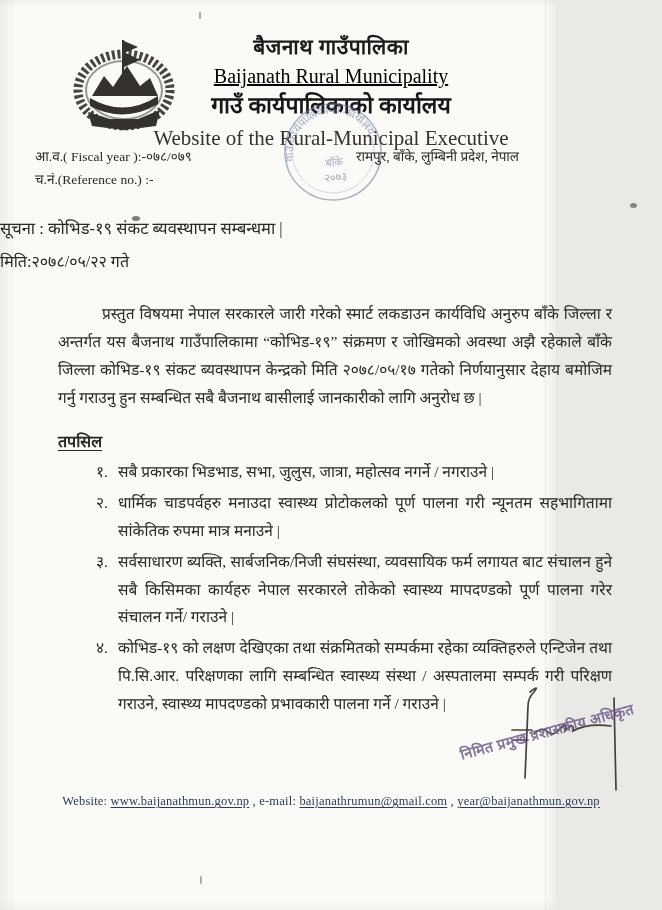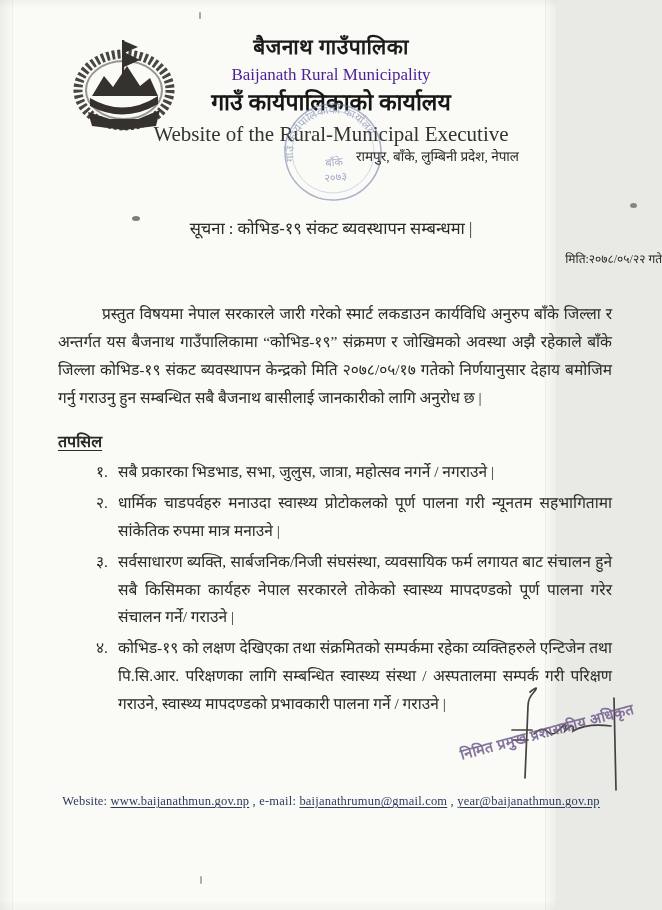--- a/index.html
+++ b/index.html
@@ -22,30 +22,30 @@
     content:"";position:absolute;inset:0;pointer-events:none;
     background:
       linear-gradient(90deg, rgba(0,0,0,0.05) 0px, rgba(0,0,0,0) 14px),
       linear-gradient(270deg, rgba(0,0,0,0.05) 0px, rgba(0,0,0,0) 12px),
       linear-gradient(180deg, rgba(0,0,0,0.04) 0px, rgba(0,0,0,0) 8px),
       linear-gradient(0deg, rgba(0,0,0,0.03) 0px, rgba(0,0,0,0) 10px);
   }
   .dev{font-family:"Liberation Serif","DejaVu Sans",serif;}
   .header{position:absolute;left:0;top:34px;width:662px;text-align:center;line-height:1.25;}
   .h-np1{font-size:21px;font-weight:700;color:#1d1b19;letter-spacing:0.5px;}
-  .h-en1{font-size:17px;color:#4c1d95;margin-top:4px;}
+  .h-en1{font-size:20px;color:#000000;margin-top:4px;text-decoration:underline;}
   .h-np2{font-size:23px;font-weight:700;color:#191715;margin-top:3px;}
   .h-en2{font-size:21px;color:#35322f;margin-top:4px;}
   .emblem{position:absolute;left:70px;top:34px;width:108px;height:102px;}
   .inforow{position:absolute;top:146px;left:35px;right:37px;font-size:13.5px;color:#2a2824;}
   .info-left{float:left;text-align:left;line-height:1.7;}
   .info-right{float:right;text-align:right;line-height:1.65;}
   .seal{position:absolute;left:281px;top:100px;width:104px;height:104px;opacity:0.55;transform:rotate(-6deg);}
-  .subject{position:absolute;left:0;top:216px;width:662px;text-align:center;font-size:16.5px;color:#2b2925;}
-  .dateline{position:absolute;left:0;top:250px;width:662px;text-align:right;font-size:12px;color:#2b2925;font-family:Liberation Serif, serif;}
+  .subject{position:absolute;left:0;top:216px;width:662px;text-align:left;font-size:16.5px;color:#2b2925;}
+  .dateline{position:absolute;left:0;top:250px;width:662px;text-align:left;font-size:16px;color:#2b2925;font-family:Liberation Serif, serif;}
   .bodytext{
     position:absolute;left:58px;top:284px;width:554px;
     font-size:15.5px;line-height:1.82;text-align:justify;color:#2c2a26;
     text-indent:44px;
   }
   .tapasil{position:absolute;left:58px;top:430px;font-size:16px;font-weight:600;color:#2b2925;text-decoration:underline;text-underline-offset:3px;text-align:right;}
   .list{position:absolute;left:96px;top:458px;width:516px;font-size:15.5px;color:#2c2a26;line-height:1.8;}
   .list .item{display:flex;margin-bottom:3px;}
   .list .num{width:22px;flex:0 0 22px;}
   .list .txt{flex:1;text-align:justify;}
@@ -103,20 +103,24 @@
     <circle cx="52" cy="52" r="48" fill="none" stroke="#6b7ba3" stroke-width="1.6"></circle>
     <circle cx="52" cy="52" r="41" fill="none" stroke="#6b7ba3" stroke-width="0.8" opacity="0.6"></circle>
     <text font-size="11" fill="#5d6f9b" class="dev">
       <textPath href="#arcTop" startOffset="6%">गाउँ कार्यपालिकाको कार्यालय</textPath>
     </text>
     <text x="52" y="66" text-anchor="middle" font-size="11" fill="#5d6f9b" class="dev">बाँके</text>
     <text x="52" y="81" text-anchor="middle" font-size="11" fill="#5d6f9b" class="dev">२०७३</text>
   </svg>
 
   <div class="inforow">
+    <div class="info-left">
+      <div class="dev">आ.व.( Fiscal year ):-०७८/०७९</div>
+      <div class="dev">च.नं.(Reference no.) :-</div>
+    </div>
     <div class="info-right">
       <div class="dev">रामपुर, बाँके, लुम्बिनी प्रदेश, नेपाल</div>
     </div>
   </div>
 
   <div class="subject dev">सूचना : कोभिड-१९ संकट ब्यवस्थापन सम्बन्धमा  |</div>
   <div class="dateline dev">मिति:२०७८/०५/२२ गते</div>
 
   <p class="bodytext dev">प्रस्तुत विषयमा नेपाल सरकारले जारी गरेको स्मार्ट लकडाउन कार्यविधि अनुरुप बाँके जिल्ला र अन्तर्गत यस बैजनाथ गाउँपालिकामा “कोभिड-१९” संक्रमण र जोखिमको अवस्था अझै रहेकाले बाँके जिल्ला कोभिड-१९ संकट ब्यवस्थापन केन्द्रको मिति २०७८/०५/१७ गतेको निर्णयानुसार देहाय बमोजिम गर्नु गराउनु हुन सम्बन्धित सबै बैजनाथ बासीलाई जानकारीको लागि अनुरोध छ  |</p>
 

